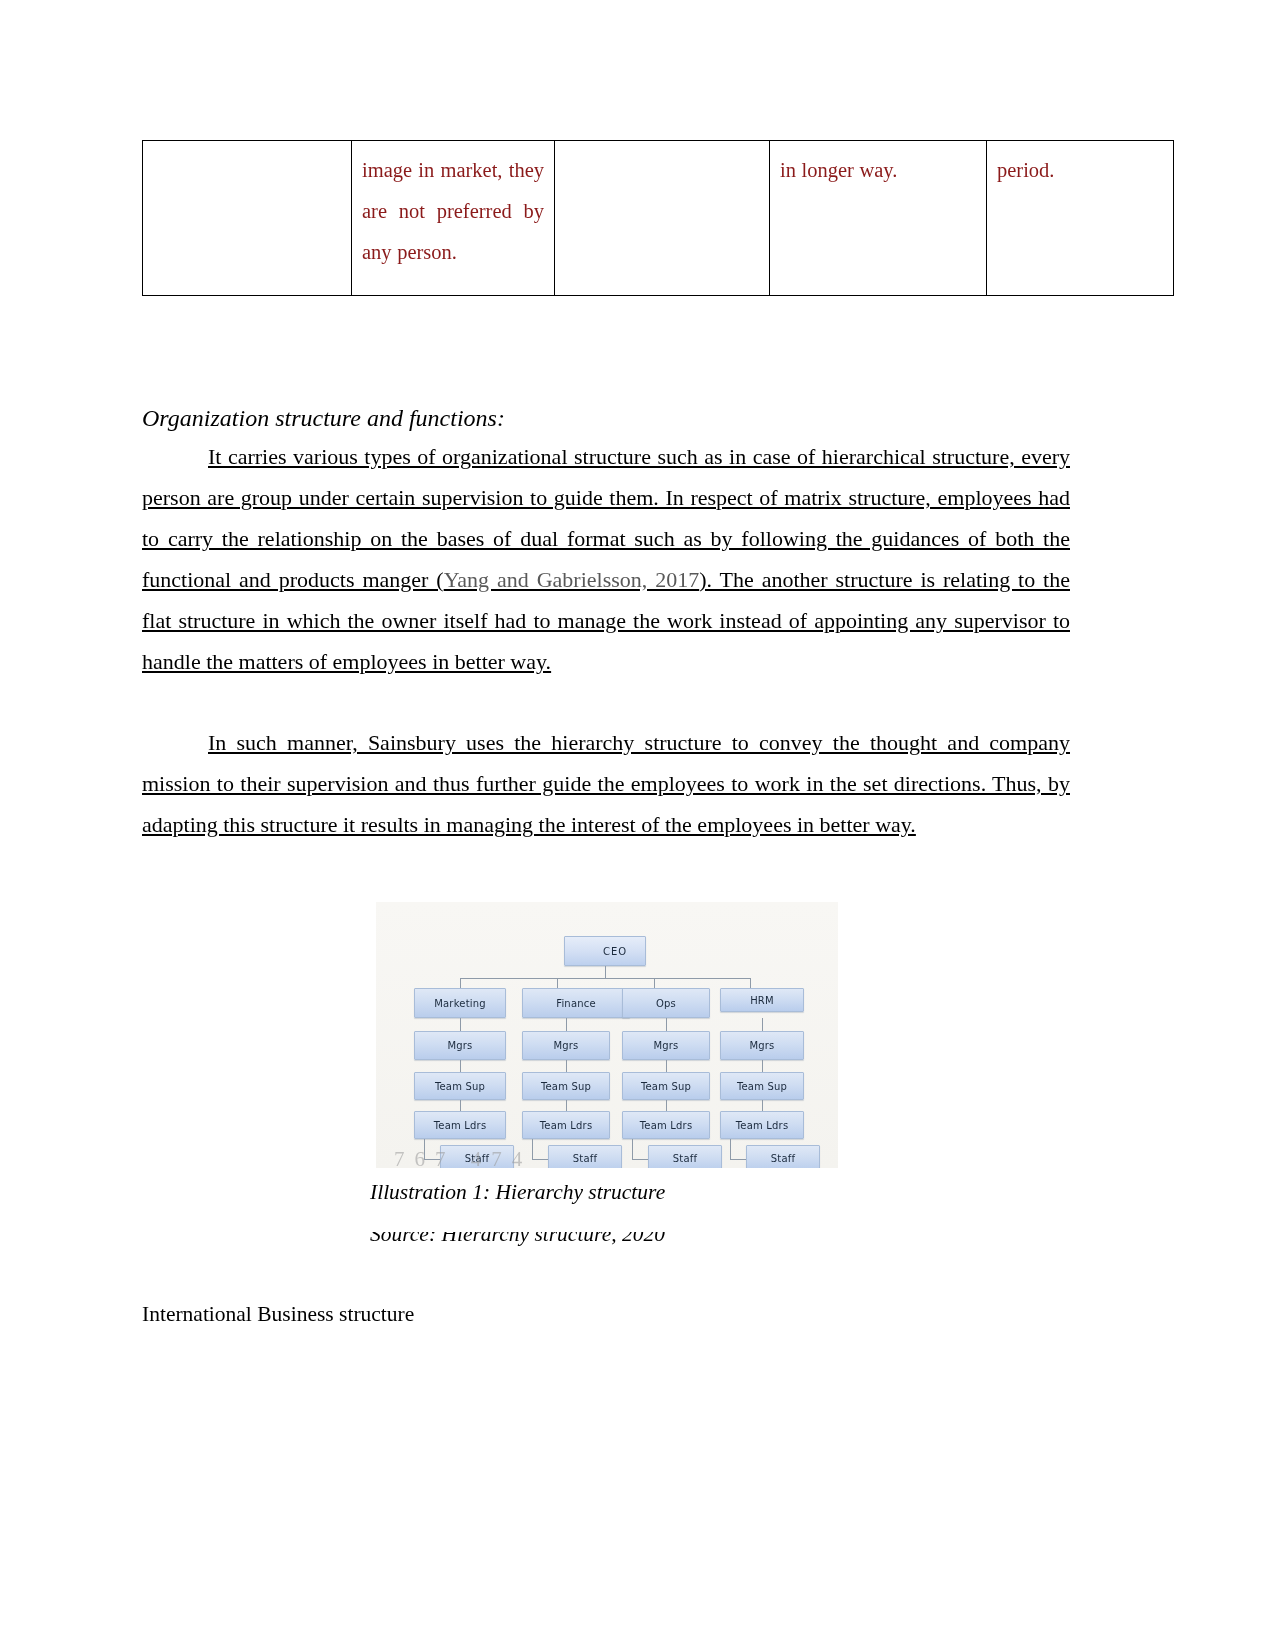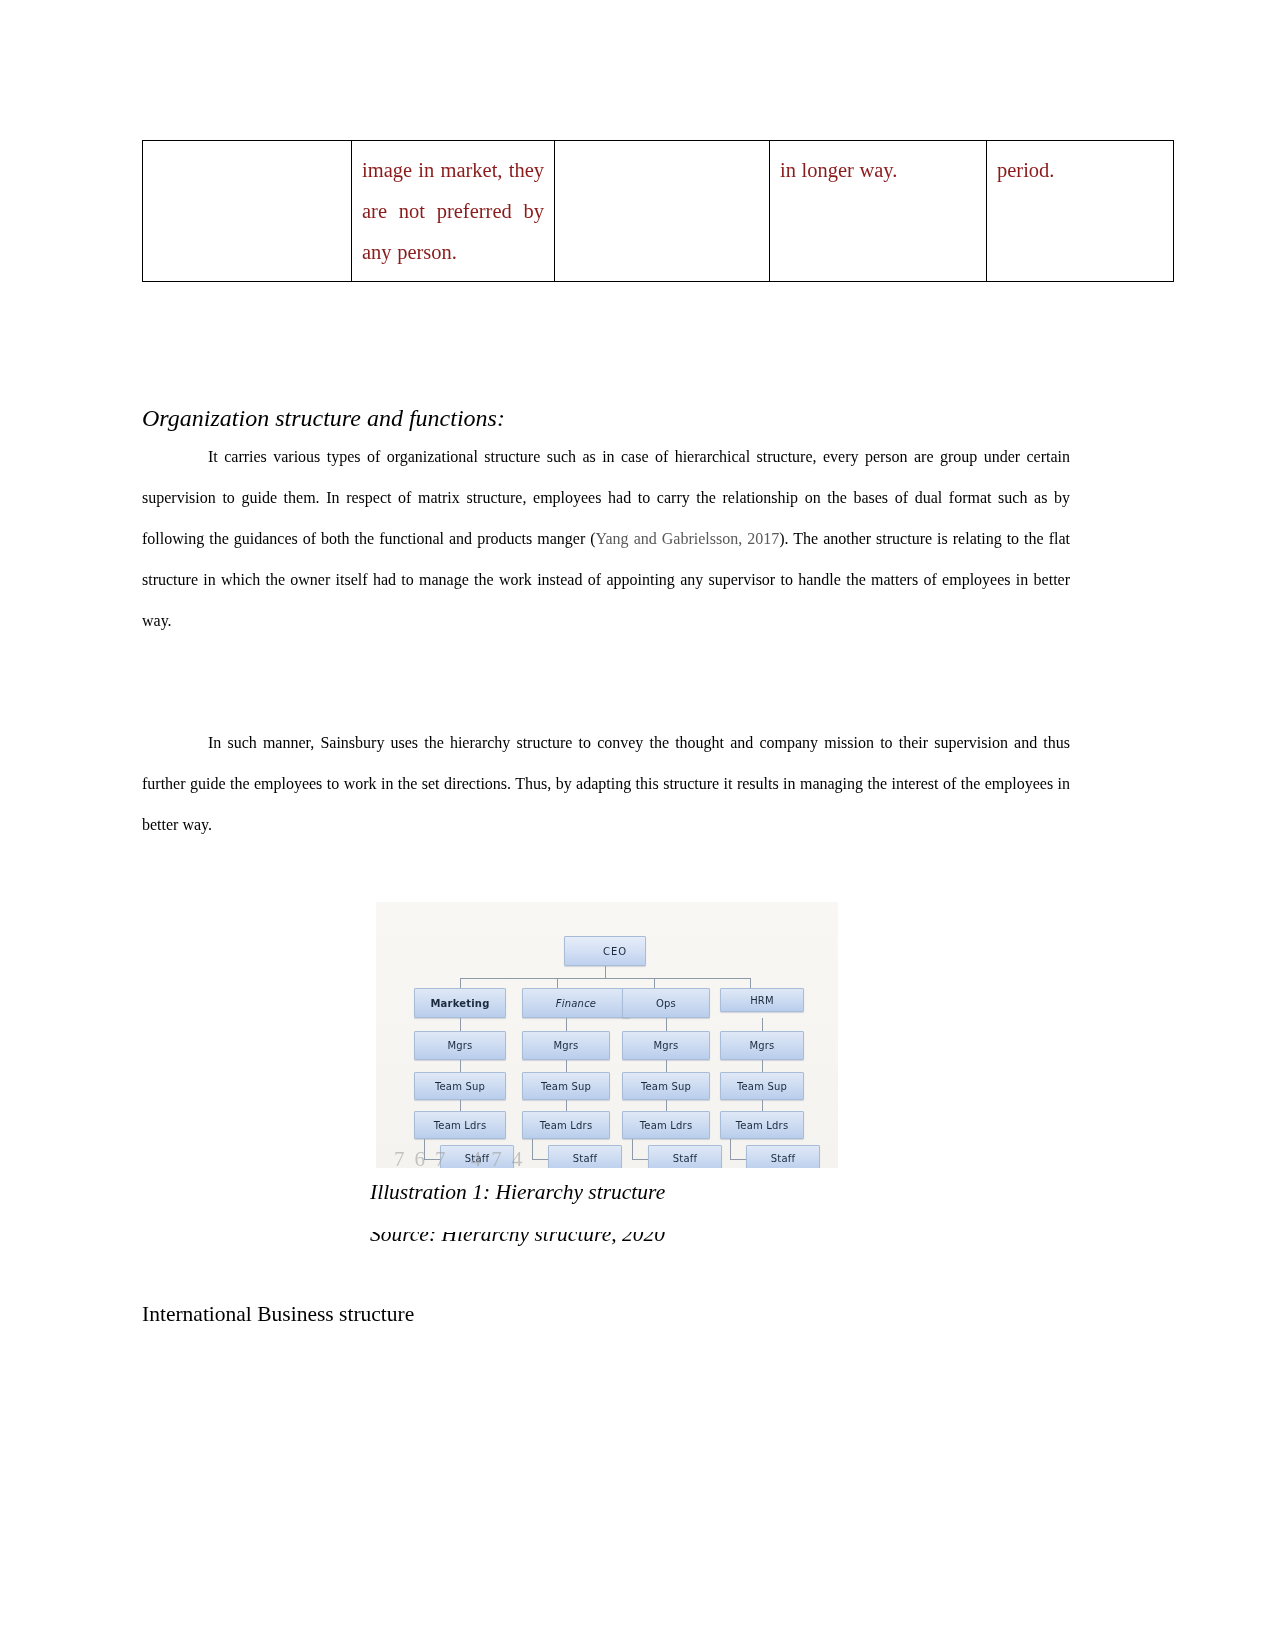--- a/index.html
+++ b/index.html
@@ -25,21 +25,21 @@
 
   
   table.doc-table {
     border-collapse: collapse;
     width: 928px;
     table-layout: fixed;
   }
   table.doc-table td {
     border: 1px solid #000000;
     vertical-align: top;
-    padding: 9px 10px 8px 10px;
+    padding: 9px 10px 22px 10px;
     color: #8B1A1A;
     font-size: 20.5px;
     line-height: 2.0;
     text-align: justify;
     text-justify: inter-word;
     word-spacing: 0.02em;
   }
   .tbl-top { position: absolute; left: 142px; top: 140px; }
   .tbl-top td.c1 { width: 188px; }
   .tbl-top td.c2 { width: 182px; }
@@ -65,25 +65,26 @@
     font-style: italic;
     font-size: 24px;
     line-height: 1.5;
     color: #000;
     white-space: nowrap;
   }
   .para {
     position: absolute;
     left: 142px;
     width: 928px;
-    font-size: 16px;
+    font-size: 22px;
     line-height: 41px;
     text-align: justify;
     text-justify: inter-word;
     color: #000;
+    text-decoration: underline;
   }
   .para .indent { display: inline-block; width: 66px; }
   .cite { color: #595959; }
 
   .p1 { top: 436px; }
   .p2 { top: 722px; }
 
   
   .figure-wrap {
     position: absolute;
@@ -211,33 +212,33 @@
   <div class="figure-wrap">
     <div class="org-canvas">
 
       <div class="node ceo" style="left:188px; top:34px; width:82px; height:30px;padding-left:20px;">CEO</div>
 
       <div class="conn v" style="left:229px; top:64px; height:12px;"></div>
 
       <div class="conn h" style="left:84px; top:76px; width:290px;"></div>
 
       <div class="conn v" style="left:84px; top:76px; height:10px;"></div>
-      <div class="node" style="left:38px; top:86px; width:92px; height:30px;font-weight:bold;">Marketing</div>
+      <div class="node" style="left:38px; top:86px; width:92px; height:30px;">Marketing</div>
       <div class="conn v" style="left:84px; top:116px; height:13px;"></div>
       <div class="node" style="left:38px; top:129px; width:92px; height:29px;">Mgrs</div>
       <div class="conn v" style="left:84px; top:158px; height:12px;"></div>
       <div class="node" style="left:38px; top:170px; width:92px; height:28px;">Team Sup</div>
       <div class="conn v" style="left:84px; top:198px; height:11px;"></div>
       <div class="node" style="left:38px; top:209px; width:92px; height:28px;">Team Ldrs</div>
       <div class="conn v" style="left:48px; top:237px; height:20px;"></div>
       <div class="conn h" style="left:48px; top:257px; width:16px;"></div>
       <div class="node" style="left:64px; top:243px; width:74px; height:27px;">Staff</div>
 
       <div class="conn v" style="left:181px; top:76px; height:10px;"></div>
-      <div class="node" style="left:146px; top:86px; width:108px; height:30px;font-style:italic;">Finance</div>
+      <div class="node" style="left:146px; top:86px; width:108px; height:30px;">Finance</div>
       <div class="conn v" style="left:190px; top:116px; height:13px;"></div>
       <div class="node" style="left:146px; top:129px; width:88px; height:29px;">Mgrs</div>
       <div class="conn v" style="left:190px; top:158px; height:12px;"></div>
       <div class="node" style="left:146px; top:170px; width:88px; height:28px;">Team Sup</div>
       <div class="conn v" style="left:190px; top:198px; height:11px;"></div>
       <div class="node" style="left:146px; top:209px; width:88px; height:28px;">Team Ldrs</div>
       <div class="conn v" style="left:156px; top:237px; height:20px;"></div>
       <div class="conn h" style="left:156px; top:257px; width:16px;"></div>
       <div class="node" style="left:172px; top:243px; width:74px; height:27px;">Staff</div>
 

